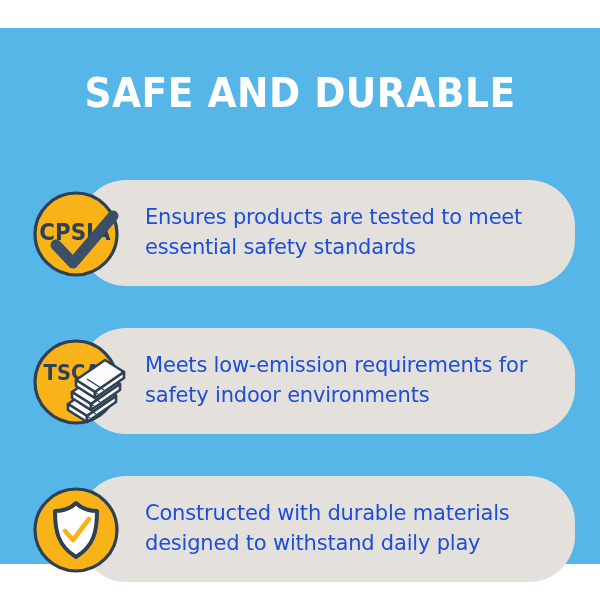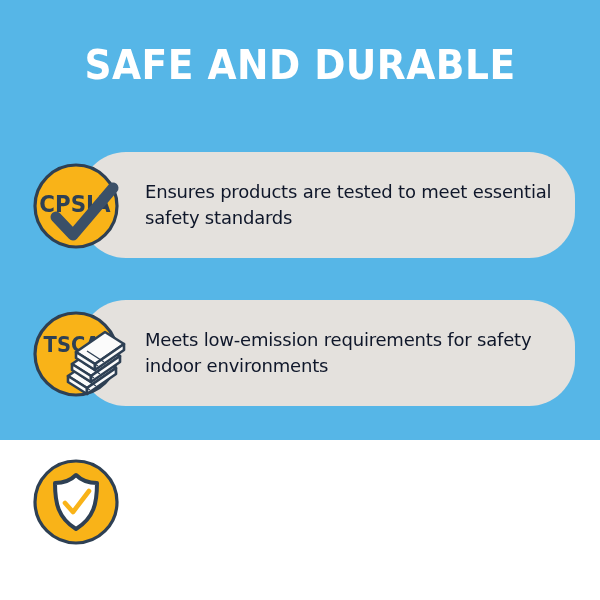--- a/index.html
+++ b/index.html
@@ -8,23 +8,24 @@
   }
   body {
     width: 600px;
     height: 600px;
     overflow: hidden;
     font-family: "Liberation Sans", sans-serif;
   }
   #poster {
     position: relative;
     width: 600px;
-    height: 440px;
+    height: 536px;
     background: #56b6e7;
     box-sizing: border-box;
+    margin-top: 28px;
   }
   #poster-title {
     position: absolute;
     top: 45px;
     left: 0;
     width: 600px;
     text-align: center;
     color: #ffffff;
     font-family: "DejaVu Sans", sans-serif;
     font-weight: bold;
@@ -54,23 +55,23 @@
     background: #e4e1dd;
     border-radius: 46px;
     box-sizing: border-box;
   }
   .feature-text {
     position: absolute;
     left: 65px;
     top: 50%;
     transform: translateY(-50%);
     width: 420px;
-    color: #0f172a;
+    color: #1d4ed8;
     font-family: "DejaVu Sans", sans-serif;
-    font-size: 18px;
+    font-size: 21px;
     line-height: 1.42;
     letter-spacing: -0.2px;
   }
   .feature-badge {
     position: absolute;
     left: 32px;
     top: 10px;
     width: 88px;
     height: 88px;
   }
@@ -130,20 +131,23 @@
             <path d="M45 57 L62 68" stroke-width="1.4" fill="none"></path>
             <path d="M51 53 L68 64" stroke-width="1.4" fill="none"></path>
             <path d="M41 69 L58 80" stroke-width="1.4" fill="none"></path>
             <path d="M47 65 L64 76" stroke-width="1.4" fill="none"></path>
           </g>
         </svg>
       </div>
     </div>
 
     <div class="feature-row">
+      <div class="feature-pill">
+        <div class="feature-text">Constructed with durable materials designed to withstand daily play</div>
+      </div>
       <div class="feature-badge">
         <svg viewBox="0 0 88 88" xmlns="http://www.w3.org/2000/svg">
           <circle cx="44" cy="44" r="41" fill="#f9b318" stroke="#2e4054" stroke-width="3.2"></circle>
           <g>
             <path d="M44 17 C38 23 30 25 23 25 C23 45 26 60 44 71 C62 60 65 45 65 25 C58 25 50 23 44 17 Z" fill="#ffffff" stroke="#2e4054" stroke-width="4" stroke-linejoin="round"></path>
             <path d="M33 45 L41 54 L57 33" fill="none" stroke="#f9b318" stroke-width="4.6" stroke-linecap="round" stroke-linejoin="round"></path>
           </g>
         </svg>
       </div>
     </div>

